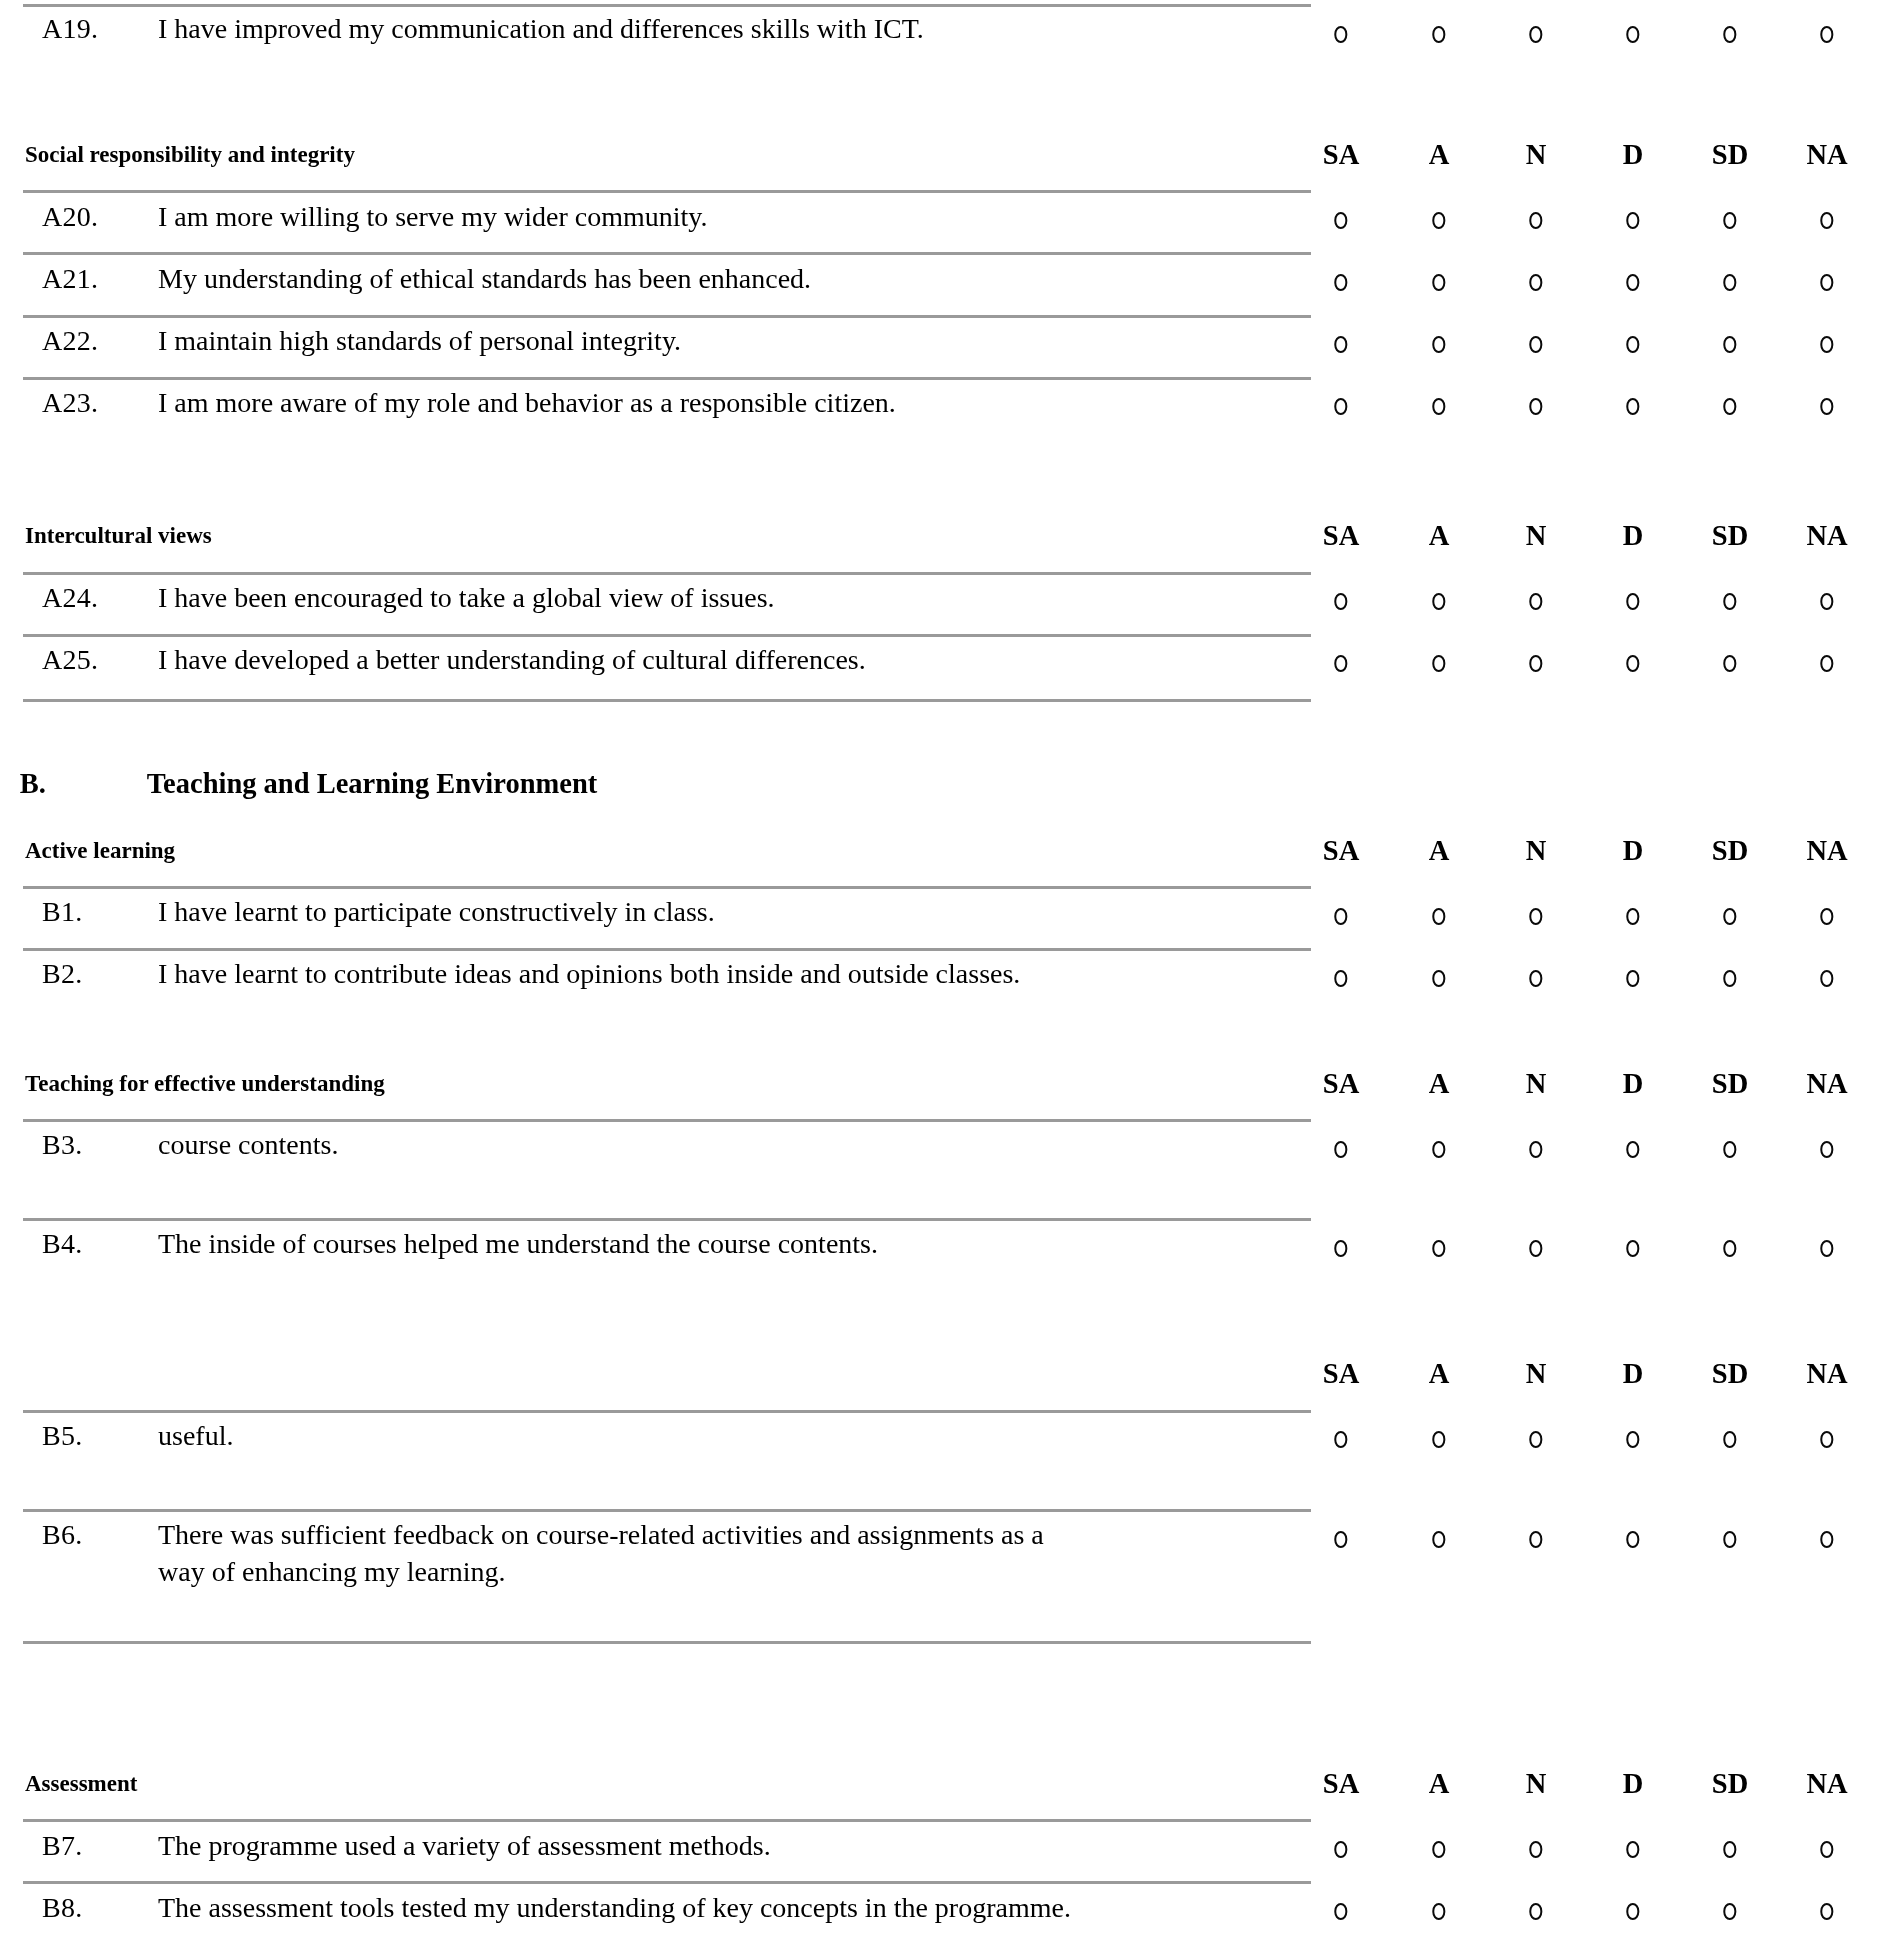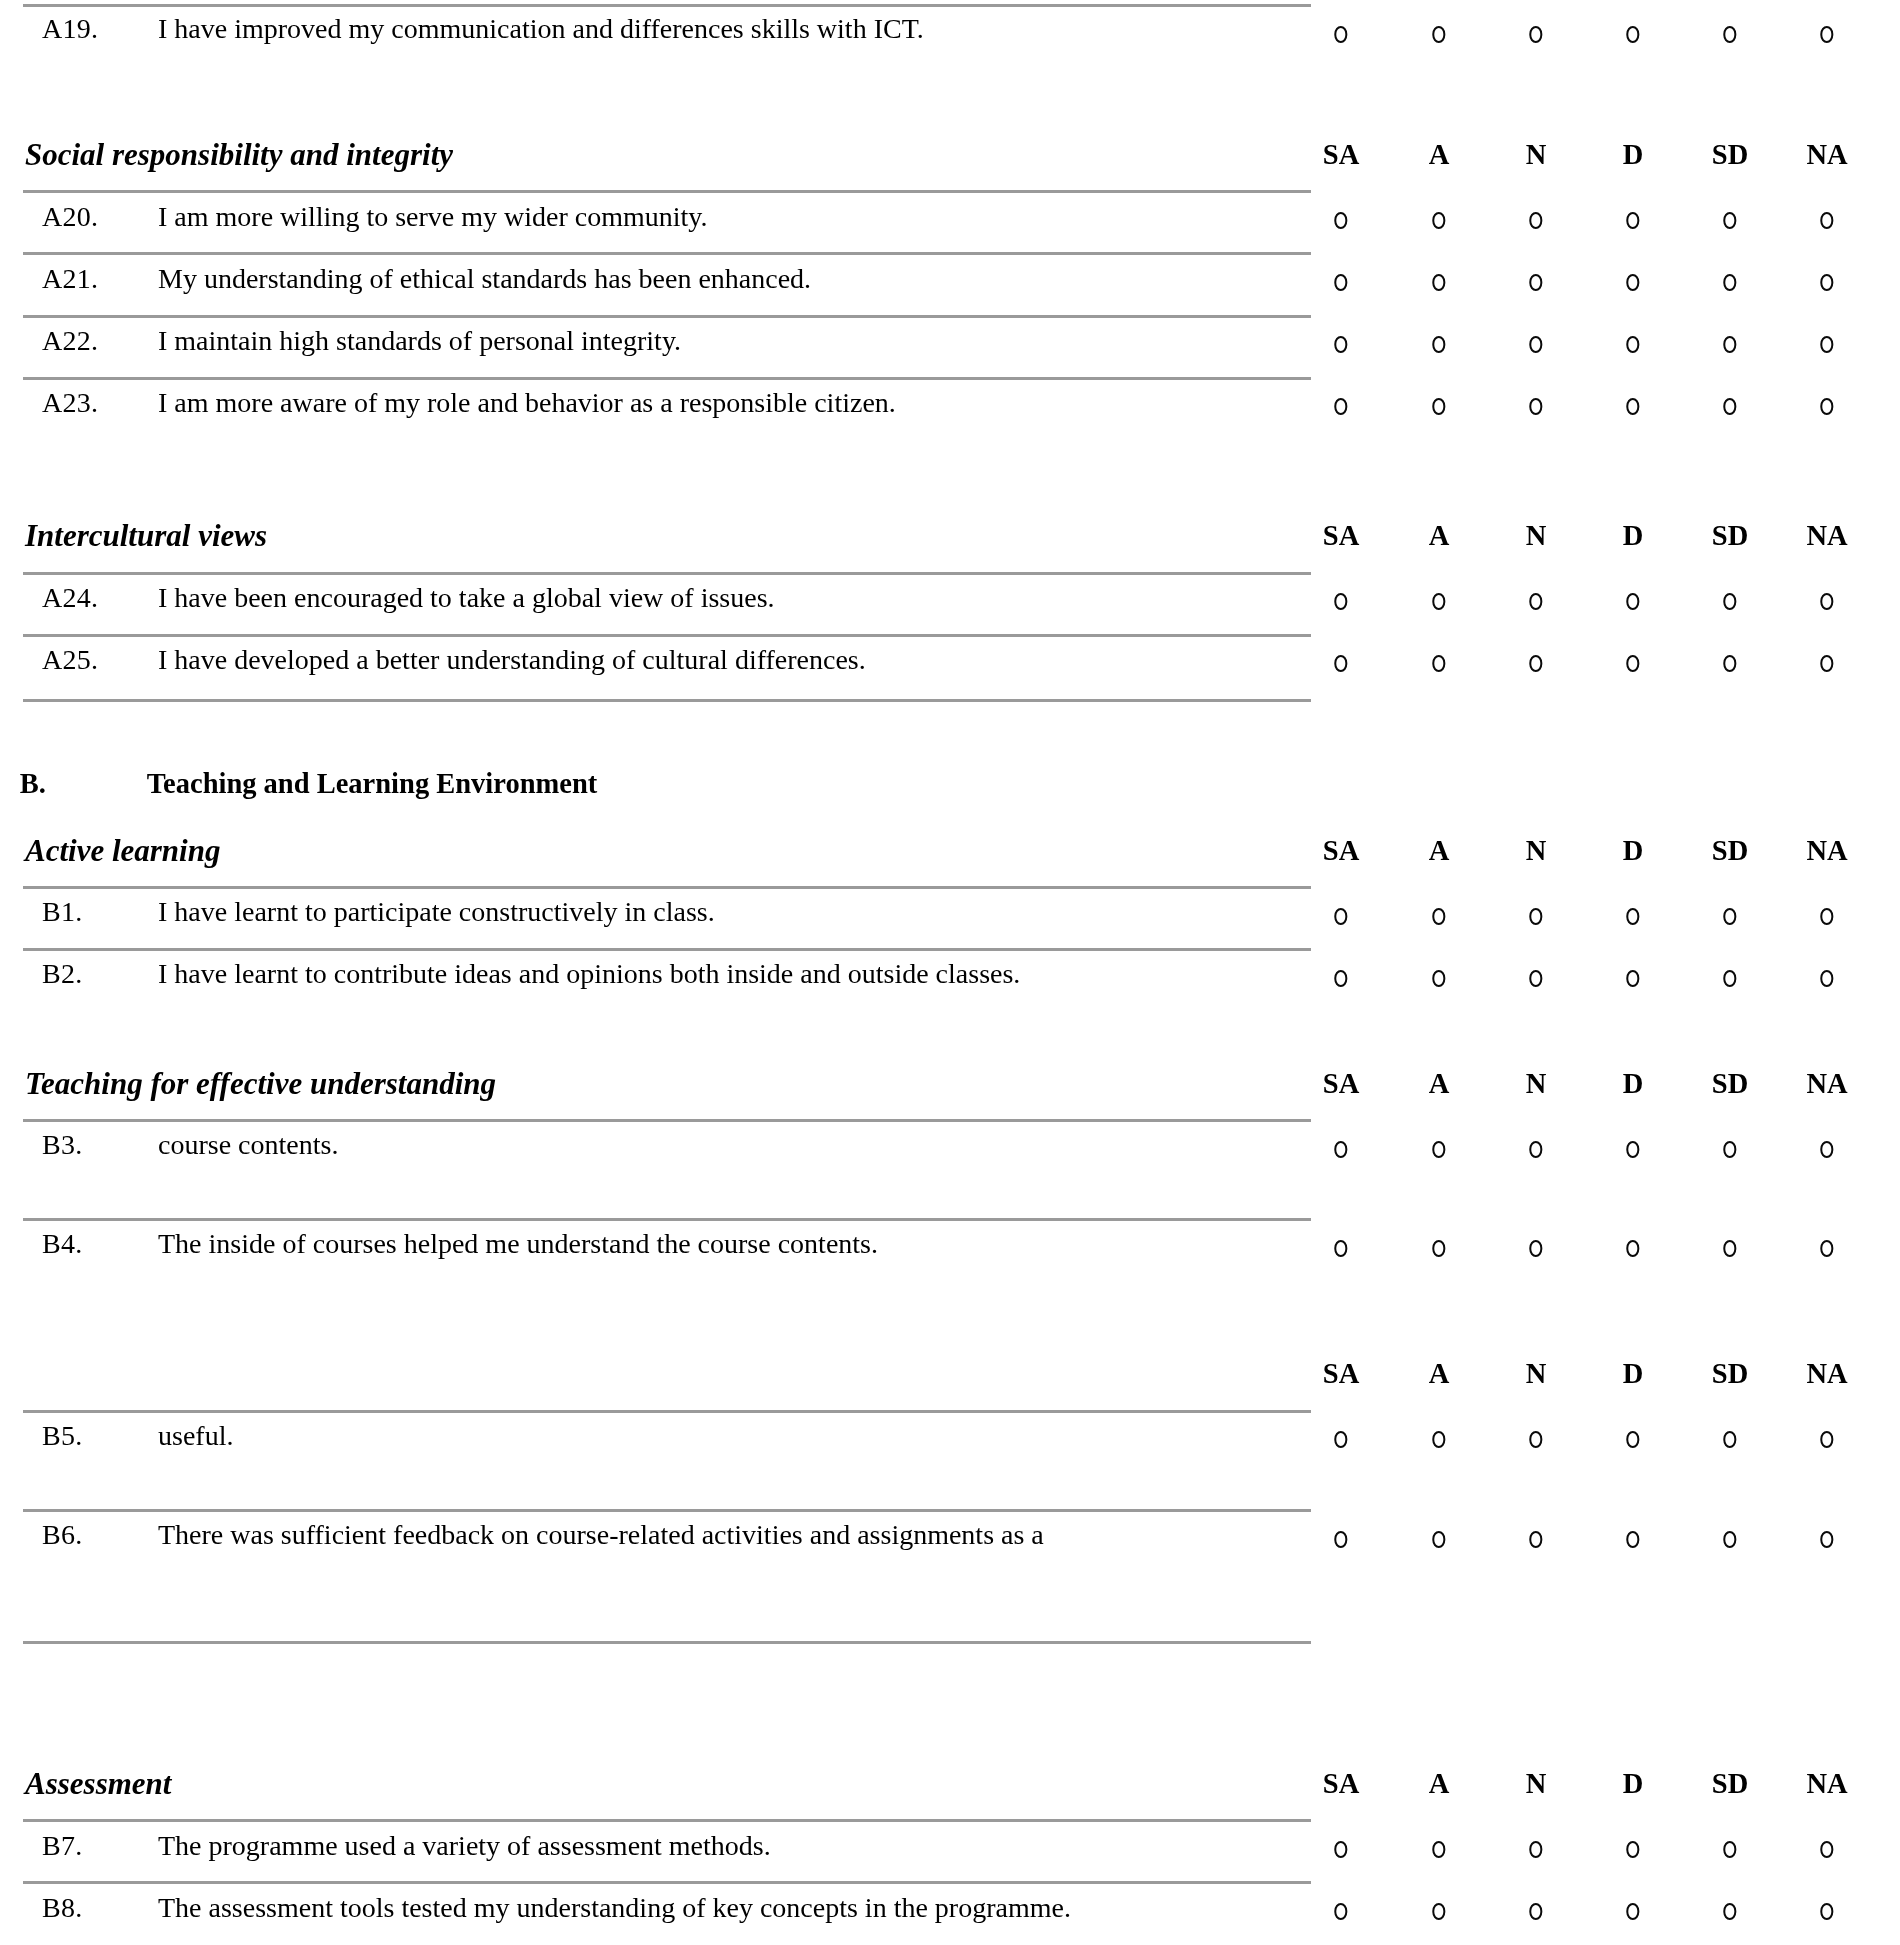--- a/index.html
+++ b/index.html
@@ -54,25 +54,24 @@
     width: 1148px;
     font-size: 28px;
     line-height: 37px;
   }
   .item-text .l2 { display: block; }
 
   
   .subhead {
     position: absolute;
     left: 25px;
-    font-size: 31px;
+    font-size: 23px;
     line-height: 37px;
     font-weight: bold;
     white-space: nowrap;
-    font-style: italic;
   }
 
   
   .bigsection {
     position: absolute;
     left: 19.7px;
     font-size: 28.5px;
     line-height: 37px;
     font-weight: bold;
     white-space: nowrap;
@@ -343,20 +342,21 @@
     <span class="circle" style="left:1633px;"></span>
     <span class="circle" style="left:1730px;"></span>
     <span class="circle" style="left:1827px;"></span>
   </div>
 
   <div class="rule" style="top:1509px;"></div>
   <div class="item-row" style="top:1516px;">
     <span class="item-code">B6.</span>
     <span class="item-text">
       <span>There was sufficient feedback on course-related activities and assignments as a</span>
+      <span class="l2">way of enhancing my learning.</span>
     </span>
   </div>
   <div class="scale-row" style="top:1531px;">
     <span class="circle" style="left:1341px;"></span>
     <span class="circle" style="left:1439px;"></span>
     <span class="circle" style="left:1536px;"></span>
     <span class="circle" style="left:1633px;"></span>
     <span class="circle" style="left:1730px;"></span>
     <span class="circle" style="left:1827px;"></span>
   </div>

